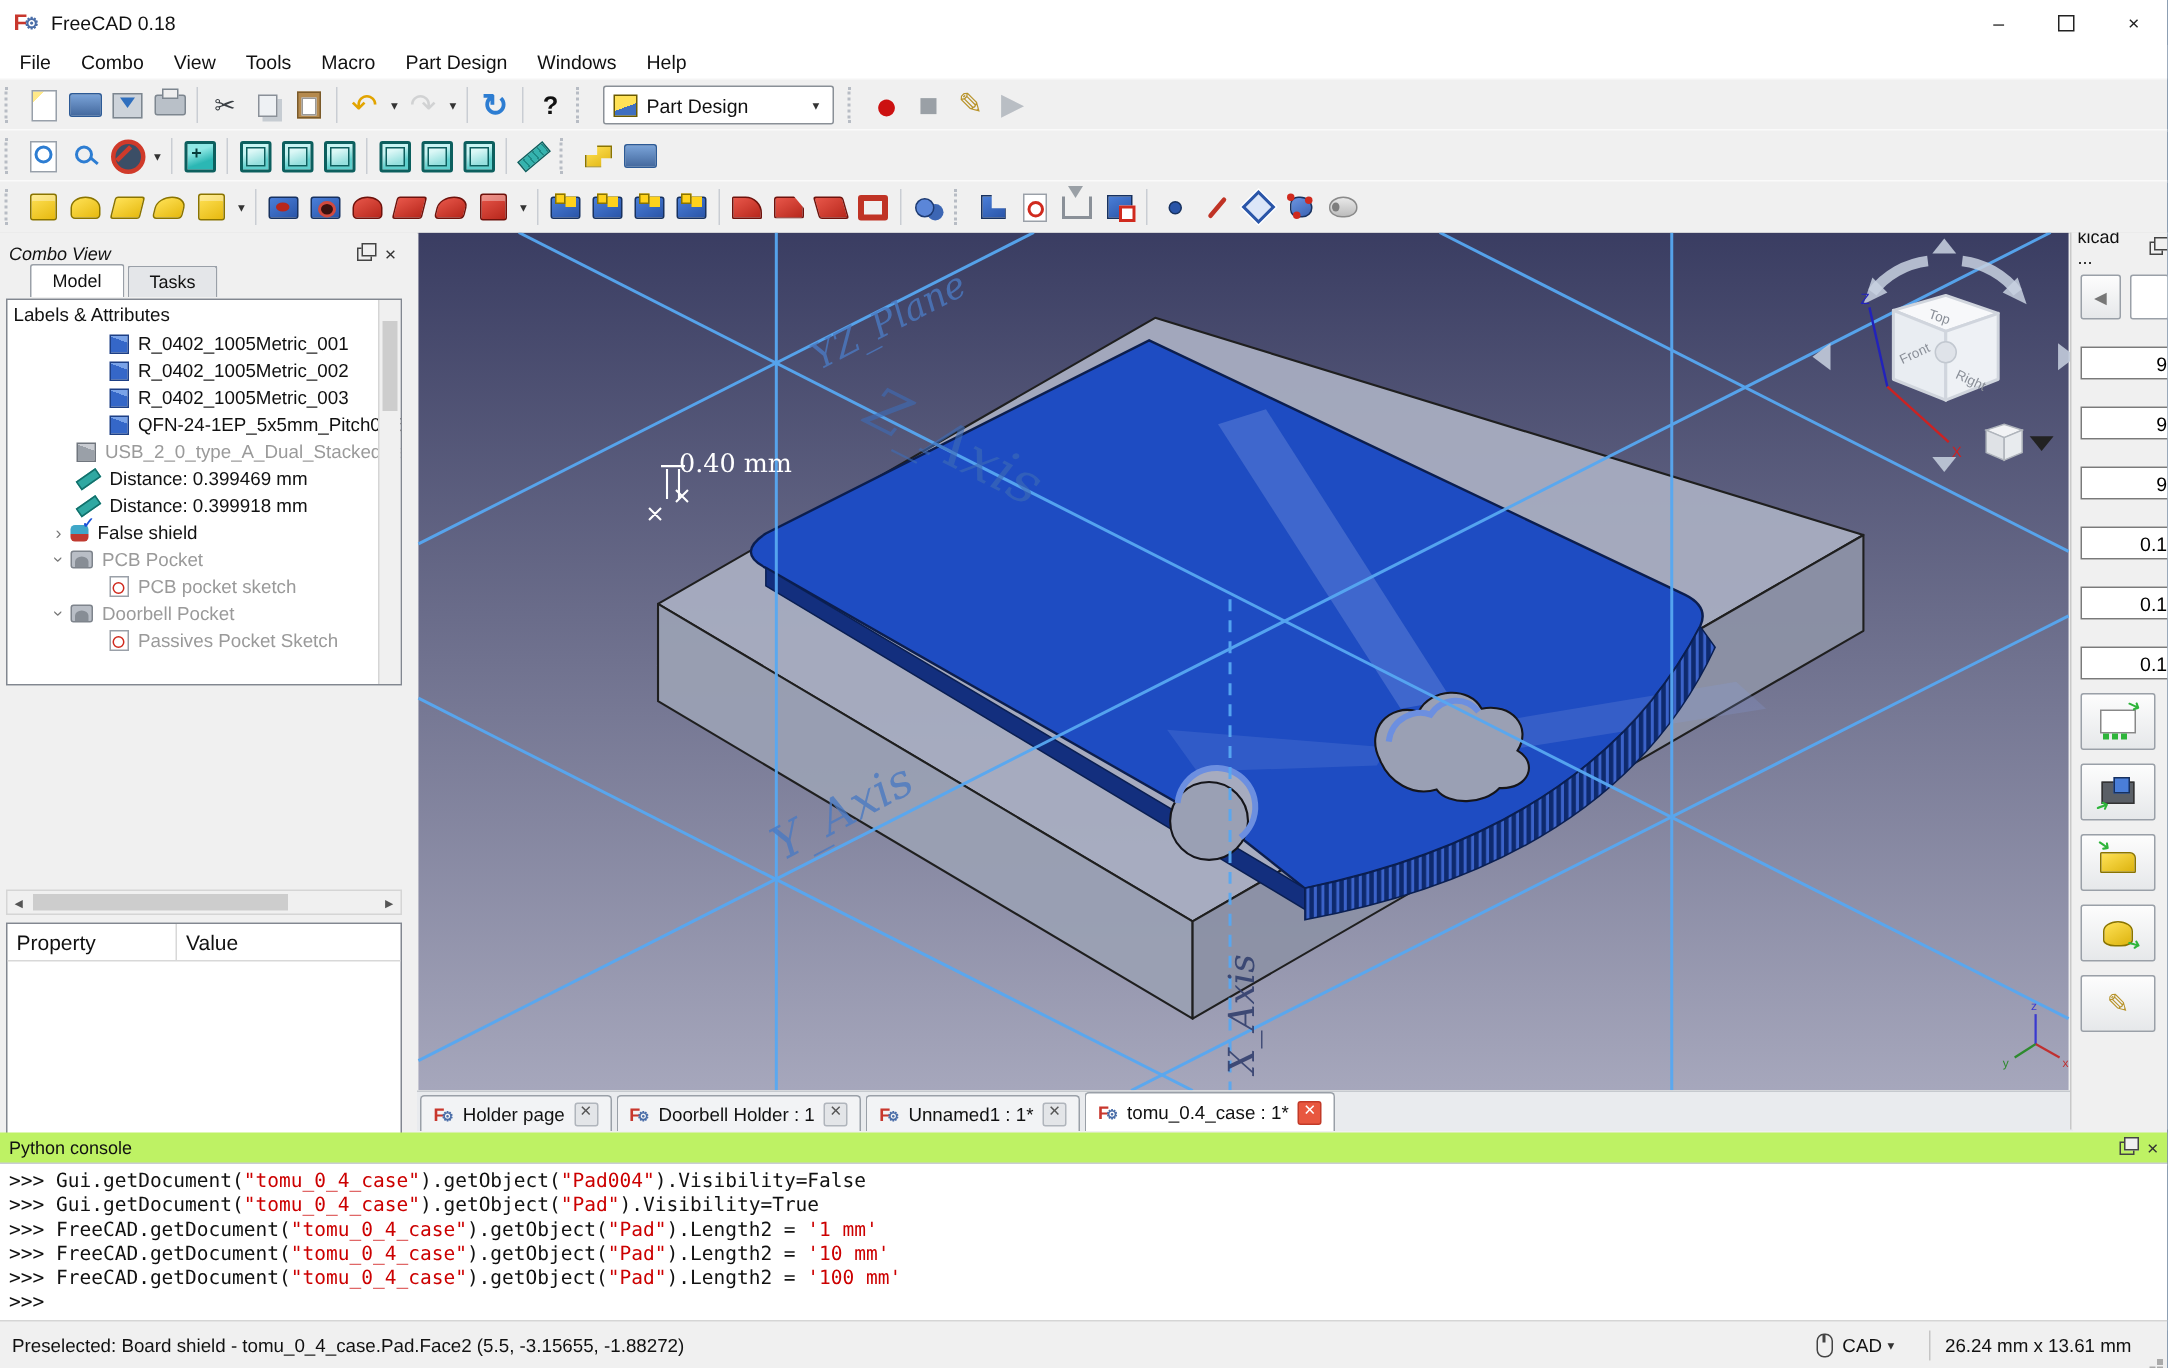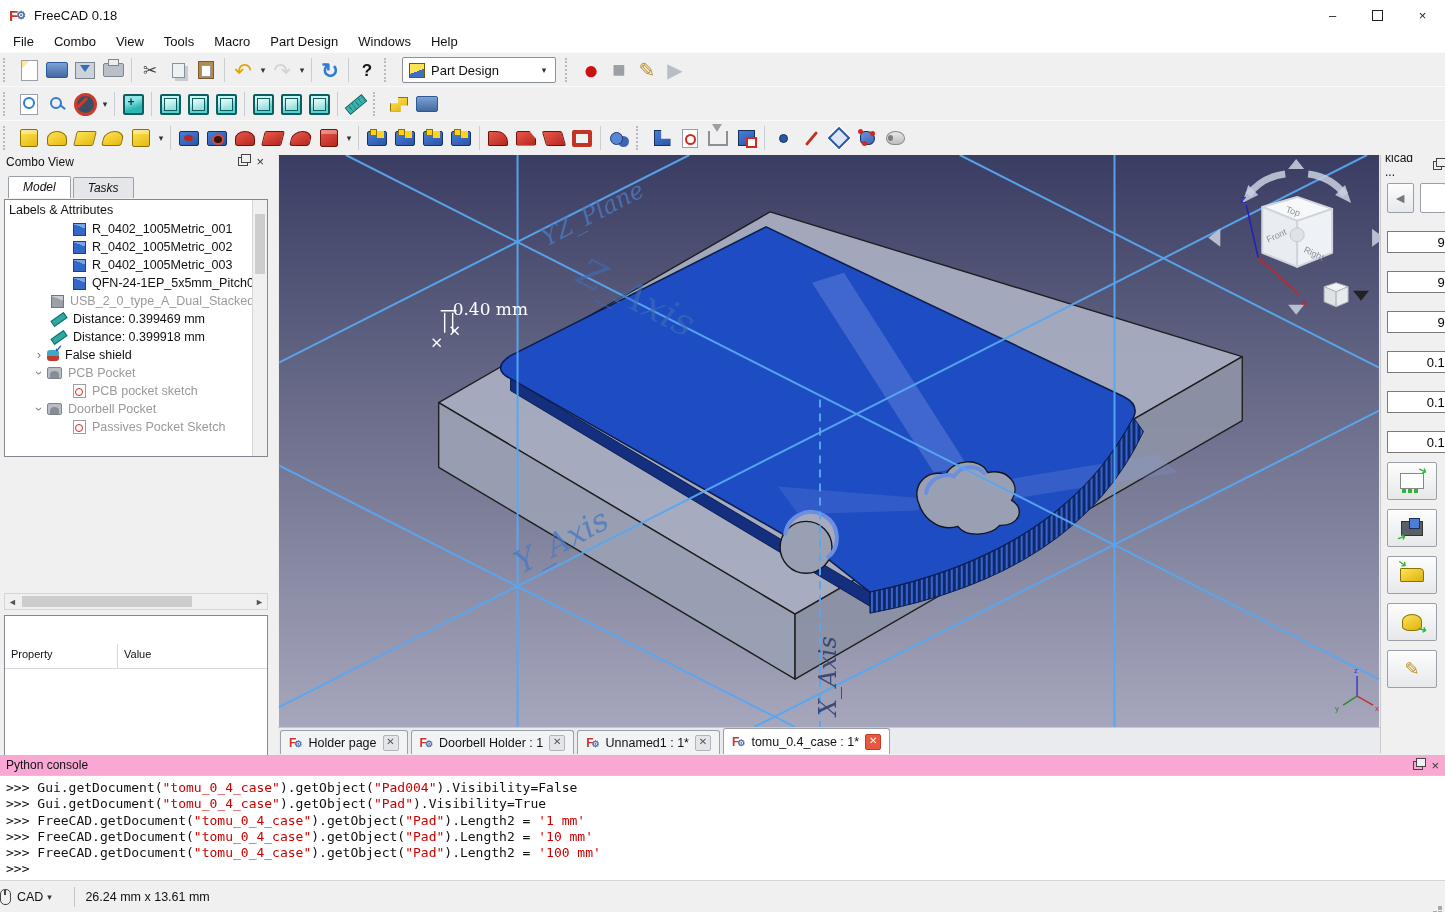--- a/index.html
+++ b/index.html
@@ -75,26 +75,26 @@
   .i-dplane{width:12px;height:12px;background:#dce6f8;border:2px solid #2a55a8;transform:rotate(45deg);box-shadow:0 0 0 1px #fff;}
   .i-lcs{width:13px;height:12px;background:linear-gradient(150deg,#6b94e0,#3a63b4);border:1px solid #17315f;border-radius:40% 60% 50% 40%;position:relative;}
   .i-lcs::after{content:"";position:absolute;left:-3px;top:-3px;width:5px;height:5px;border-radius:50%;background:#d02a1e;box-shadow:12px 2px 0 #d02a1e,4px 12px 0 #d02a1e;}
   .i-sheep{width:17px;height:12px;background:linear-gradient(180deg,#e8e8e8,#bdbdbd);border:1px solid #8a8a8a;border-radius:50% 50% 45% 45%;position:relative;}
   .i-sheep::after{content:"";position:absolute;left:1px;top:3px;width:5px;height:6px;background:#7d7d7d;border-radius:50%;}
   
   .wb-select{display:flex;align-items:center;gap:6px;width:140px;height:24px;background:#fff;border:1px solid #8a9097;border-radius:2px;padding:0 6px;margin:0 6px;}
   .wb-select .lbl{flex:1;font-size:13px;}
   
   .left-panel{position:absolute;left:0;top:155px;width:270px;height:598px;background:#f0f0f0;}
-  .dock-title{height:21px;display:flex;align-items:flex-start;padding:0 6px;font-size:12px;}
+  .dock-title{height:21px;display:flex;align-items:flex-end;padding:0 6px;font-size:12px;font-style:italic;}
   .dock-btns{margin-left:auto;display:flex;gap:8px;align-items:center;}
   .float-ic{width:8px;height:7px;border:1px solid #444;position:relative;display:inline-block;}
   .float-ic::after{content:"";position:absolute;left:2px;top:-4px;width:8px;height:7px;border:1px solid #444;background:#f0f0f0;}
   .x-ic{font-size:13px;color:#333;line-height:1;}
-  .cv-tabs{display:flex;padding-left:8px;height:22px;align-items:flex-end;font-style:italic;}
+  .cv-tabs{display:flex;padding-left:20px;height:22px;align-items:flex-end;}
   .cv-tab{padding:3px 14px;font-size:12px;border:1px solid #9aa0a8;border-bottom:none;border-radius:2px 2px 0 0;background:#e4e6e9;margin-right:2px;}
   .cv-tab.active{background:#fff;position:relative;z-index:2;padding-bottom:4px;}
   .tree-wrap{position:absolute;left:4px;top:44px;width:262px;height:256px;background:#fff;border:1px solid #828790;overflow:hidden;}
   .tree-header{font-size:12.5px;padding:3px 4px;}
   .trow{display:flex;align-items:center;height:18px;font-size:12.5px;white-space:nowrap;}
   .trow.gray .tlabel{color:#9a9a9a;}
   .tlabel{margin-left:6px;}
   .exp{width:16px;text-align:center;color:#777;font-size:12px;display:inline-block;}
   .exp.open{transform:rotate(90deg);}
   .ti{display:inline-block;position:relative;flex:none;}
@@ -106,40 +106,40 @@
   .i-pocketf{width:13px;height:10px;background:#b9bec6;border:1px solid #7e848c;border-radius:2px;}
   .i-pocketf::after{content:"";position:absolute;left:2px;top:3px;right:2px;bottom:0;background:#878d95;border-radius:50% 50% 0 0;}
   .i-sketch{width:11px;height:12px;background:#fff;border:1px solid #9aa0a8;}
   .i-sketch::after{content:"";position:absolute;left:1px;top:3px;width:6px;height:6px;border:1.5px solid #d02a1e;border-radius:50%;}
   .vsb{position:absolute;right:0;top:0;width:14px;height:100%;background:#f0f0f0;border-left:1px solid #d5d5d5;}
   .vsb .thumb{position:absolute;left:2px;top:14px;width:10px;height:60px;background:#cdcdcd;}
   .hsb{position:absolute;left:4px;top:438px;width:262px;height:15px;background:#f0f0f0;border:1px solid #d5d5d5;display:flex;align-items:center;}
   .hsb .arrow{width:15px;text-align:center;font-size:9px;color:#555;}
   .hsb .thumb{height:11px;width:170px;background:#cdcdcd;margin-left:2px;}
   .prop-panel{position:absolute;left:4px;top:460px;width:262px;height:270px;background:#fff;border:1px solid #828790;}
-  .prop-head{display:flex;height:24px;border-bottom:1px solid #d8d8d8;font-size:11px;margin-top:28px;}
+  .prop-head{display:flex;height:24px;border-bottom:1px solid #d8d8d8;font-size:14px;}
   .prop-head .cell{padding:4px 6px;}
   .prop-head .cell:first-child{width:100px;border-right:1px solid #d8d8d8;}
   .vd-tabs{position:absolute;left:4px;top:732px;display:flex;}
   .vd-tab{padding:2px 14px;font-size:12px;border:1px solid #8a9097;border-top:none;border-radius:0 0 5px 5px;background:#e4e6e9;margin-right:4px;}
   .vd-tab.active{background:#fff;}
   
   .viewport{position:absolute;left:278px;top:155px;width:1102px;height:572px;overflow:hidden;}
   .viewport svg{display:block;}
   
   .mdi-bar{position:absolute;left:278px;top:727px;width:1102px;height:26px;background:#e9ebee;border-top:1px solid #c5c9ce;display:flex;align-items:flex-end;padding-left:2px;}
   .mdi-tab{display:flex;align-items:center;gap:6px;height:23px;padding:0 8px;border:1px solid #9aa0a8;border-bottom:none;border-radius:3px 3px 0 0;background:#f2f3f5;margin-right:3px;font-size:12.5px;}
   .mdi-tab.active{background:#fff;height:25px;}
   .fc-mini{font-weight:bold;color:#c8372d;font-size:12px;}
   .fc-mini .gear{color:#4a6da8;font-size:9px;margin-left:-2px;}
   .tab-close{width:14px;height:14px;background:#e3e5e8;border:1px solid #b0b5bc;border-radius:2px;font-size:10px;line-height:12px;text-align:center;color:#555;}
   .tab-close.hot{background:#e8573f;border-color:#c23a28;color:#fff;}
   
   .console{position:absolute;left:0;top:755px;width:1445px;height:125px;}
-  .console-head{height:20px;background:#f9a8d4;display:flex;align-items:center;padding:0 6px;font-size:12px;border-bottom:1px solid #c9cdd3;}
+  .console-head{height:20px;background:#bef264;display:flex;align-items:center;padding:0 6px;font-size:12px;border-bottom:1px solid #c9cdd3;}
   .console-body{height:104px;background:#fff;font-family:"DejaVu Sans Mono",monospace;font-size:13px;padding:3px 6px;border-top:1px solid #fff;}
   .pc-line{height:16.3px;white-space:pre;}
   .pc-line .str{color:#cc0000;}
   
   .statusbar{position:absolute;left:0;top:880px;width:1445px;height:32px;background:#f0f0f0;border-top:1px solid #d5d5d5;display:flex;align-items:center;font-size:12.5px;}
   .status-msg{padding-left:8px;flex:1;}
   .mouse-ic{width:9px;height:14px;border:1.5px solid #444;border-radius:5px;position:relative;margin-right:6px;}
   .mouse-ic::after{content:"";position:absolute;left:3px;top:0;width:1.5px;height:5px;background:#444;}
   .nav-style{display:flex;align-items:center;margin-right:10px;}
   .status-sep{width:1px;height:20px;background:#c5c5c5;margin:0 10px;}
@@ -636,20 +636,21 @@
       <div class="pc-line"><span>&gt;&gt;&gt; Gui.getDocument(</span><span class="str">"tomu_0_4_case"</span><span>).getObject(</span><span class="str">"Pad004"</span><span>).Visibility=False</span><span class="str"></span></div>
       <div class="pc-line"><span>&gt;&gt;&gt; Gui.getDocument(</span><span class="str">"tomu_0_4_case"</span><span>).getObject(</span><span class="str">"Pad"</span><span>).Visibility=True</span><span class="str"></span></div>
       <div class="pc-line"><span>&gt;&gt;&gt; FreeCAD.getDocument(</span><span class="str">"tomu_0_4_case"</span><span>).getObject(</span><span class="str">"Pad"</span><span>).Length2 = </span><span class="str">'1 mm'</span></div>
       <div class="pc-line"><span>&gt;&gt;&gt; FreeCAD.getDocument(</span><span class="str">"tomu_0_4_case"</span><span>).getObject(</span><span class="str">"Pad"</span><span>).Length2 = </span><span class="str">'10 mm'</span></div>
       <div class="pc-line"><span>&gt;&gt;&gt; FreeCAD.getDocument(</span><span class="str">"tomu_0_4_case"</span><span>).getObject(</span><span class="str">"Pad"</span><span>).Length2 = </span><span class="str">'100 mm'</span></div>
       <div class="pc-line"><span>&gt;&gt;&gt;</span></div>
     </div>
   </div>
 
   <div class="statusbar">
+    <span class="status-msg">Preselected: Board shield - tomu_0_4_case.Pad.Face2 (5.5, -3.15655, -1.88272)</span>
     <span class="nav-style">
       <span class="mouse-ic"></span>
       <span>CAD</span>
       <span class="dd">▾</span>
     </span>
     <span class="status-sep"></span>
     <span class="status-dims">26.24 mm x 13.61 mm</span>
     <span class="grip"></span>
   </div>
 

